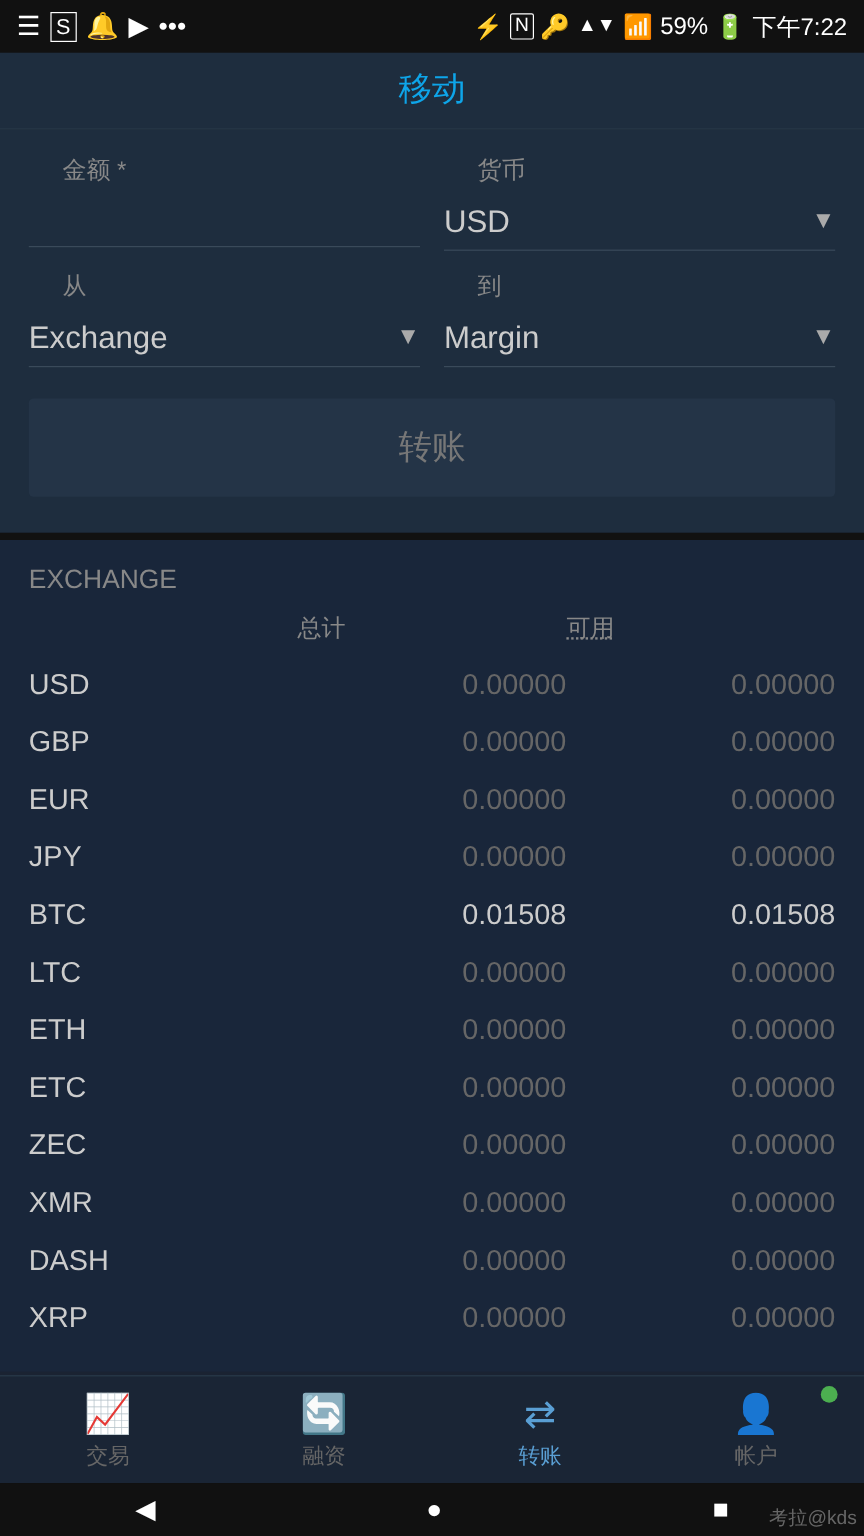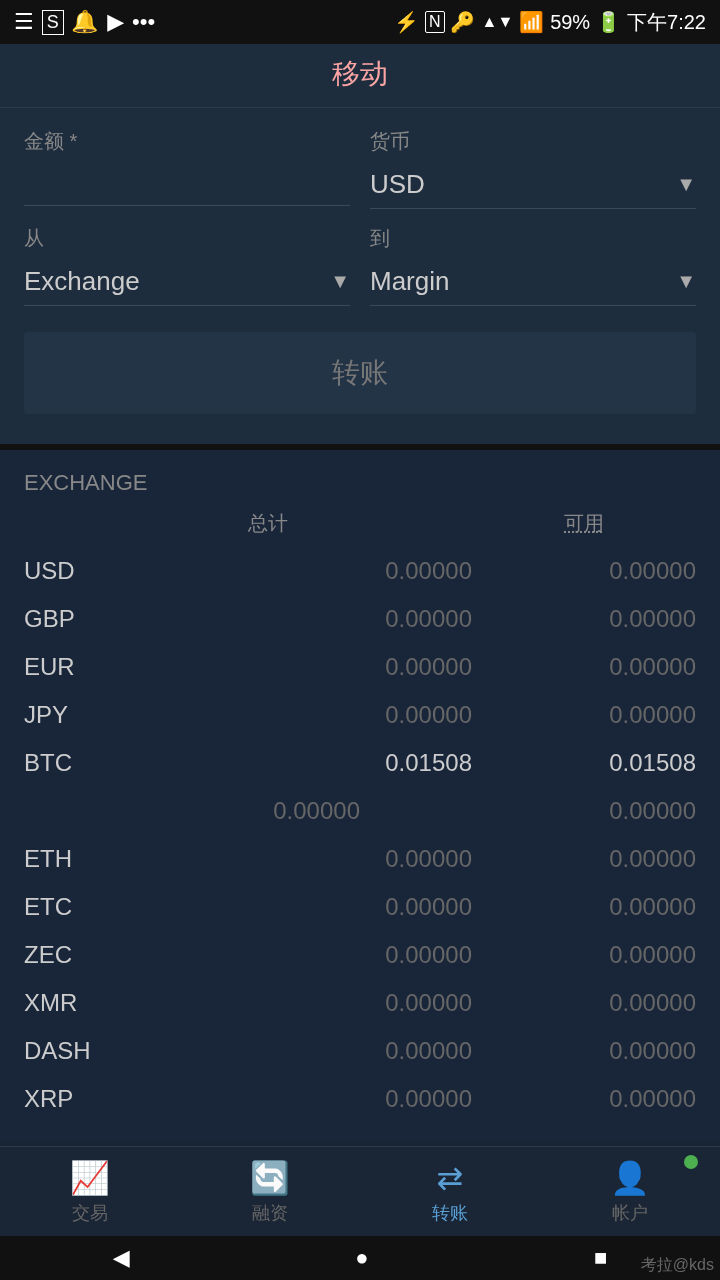--- a/index.html
+++ b/index.html
@@ -33,21 +33,21 @@
       background: #1e2d3e;
       height: 64px;
       border-bottom: 1px solid #2a3a4a;
     }
     .top-tab {
       flex: 1;
       display: flex;
       align-items: center;
       justify-content: center;
       font-size: 28px;
-      color: #fca5a5;
+      color: #0ea5e9;
       cursor: pointer;
       border-bottom: 3px solid transparent;
     }
     .top-tab.active {
       color: #fff;
       border-bottom: 3px solid #5a8fc0;
       background: #243447;
     }
 
     
@@ -65,20 +65,21 @@
     .form-group {
       flex: 1;
       display: flex;
       flex-direction: column;
     }
 
     .form-label {
       font-size: 20px;
       color: #888;
       margin-bottom: 6px;
+      margin-left: 28px;
     }
 
     .form-input {
       background: transparent;
       border: none;
       border-bottom: 1px solid #3a4a5a;
       color: #ccc;
       font-size: 24px;
       padding: 8px 0;
       outline: none;
@@ -159,21 +160,21 @@
       justify-content: space-between;
       margin-bottom: 10px;
       color: #888;
       font-size: 20px;
     }
 
     .col-name { flex: 1; }
     .col-total { flex: 1; text-align: left; }
     .col-available {
       flex: 1;
-      text-align: center;
+      text-align: left;
       text-decoration: underline;
       text-decoration-style: dotted;
     }
 
     .table-row {
       display: flex;
       justify-content: space-between;
       align-items: center;
       padding: 10px 0;
       border-bottom: none;
@@ -375,20 +376,21 @@
       <span class="currency-name">JPY</span>
       <span class="currency-value" style="color:#666">0.00000</span>
       <span class="currency-value" style="color:#666">0.00000</span>
     </div>
         <div class="table-row">
       <span class="currency-name">BTC</span>
       <span class="currency-value" style="color:#ccc">0.01508</span>
       <span class="currency-value" style="color:#ccc">0.01508</span>
     </div>
         <div class="table-row">
+      <span class="currency-name">LTC</span>
       <span class="currency-value" style="color:#666">0.00000</span>
       <span class="currency-value" style="color:#666">0.00000</span>
     </div>
         <div class="table-row">
       <span class="currency-name">ETH</span>
       <span class="currency-value" style="color:#666">0.00000</span>
       <span class="currency-value" style="color:#666">0.00000</span>
     </div>
         <div class="table-row">
       <span class="currency-name">ETC</span>

